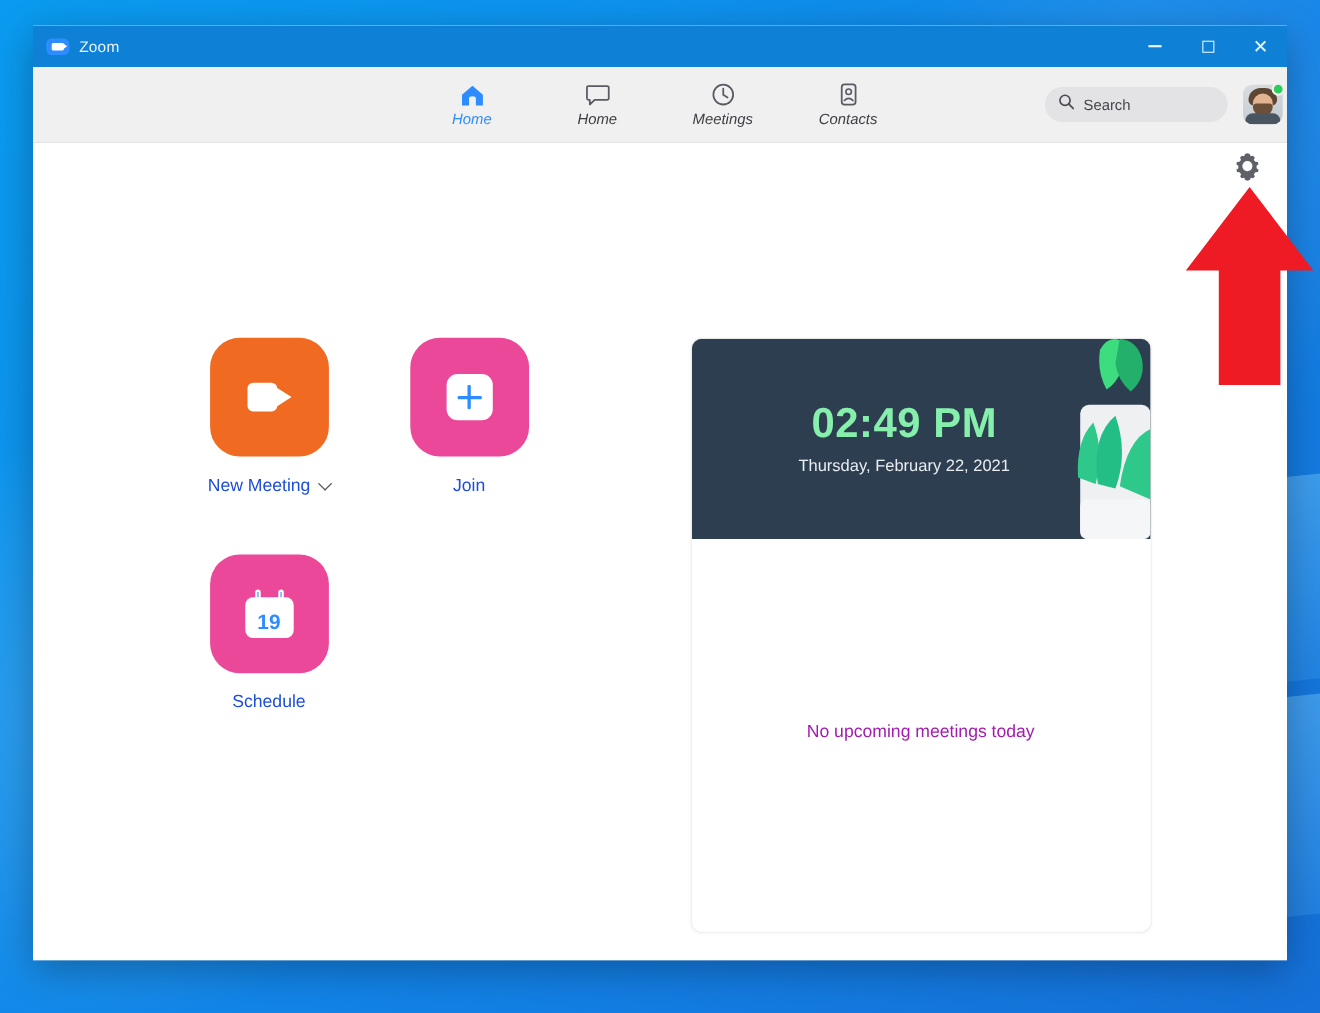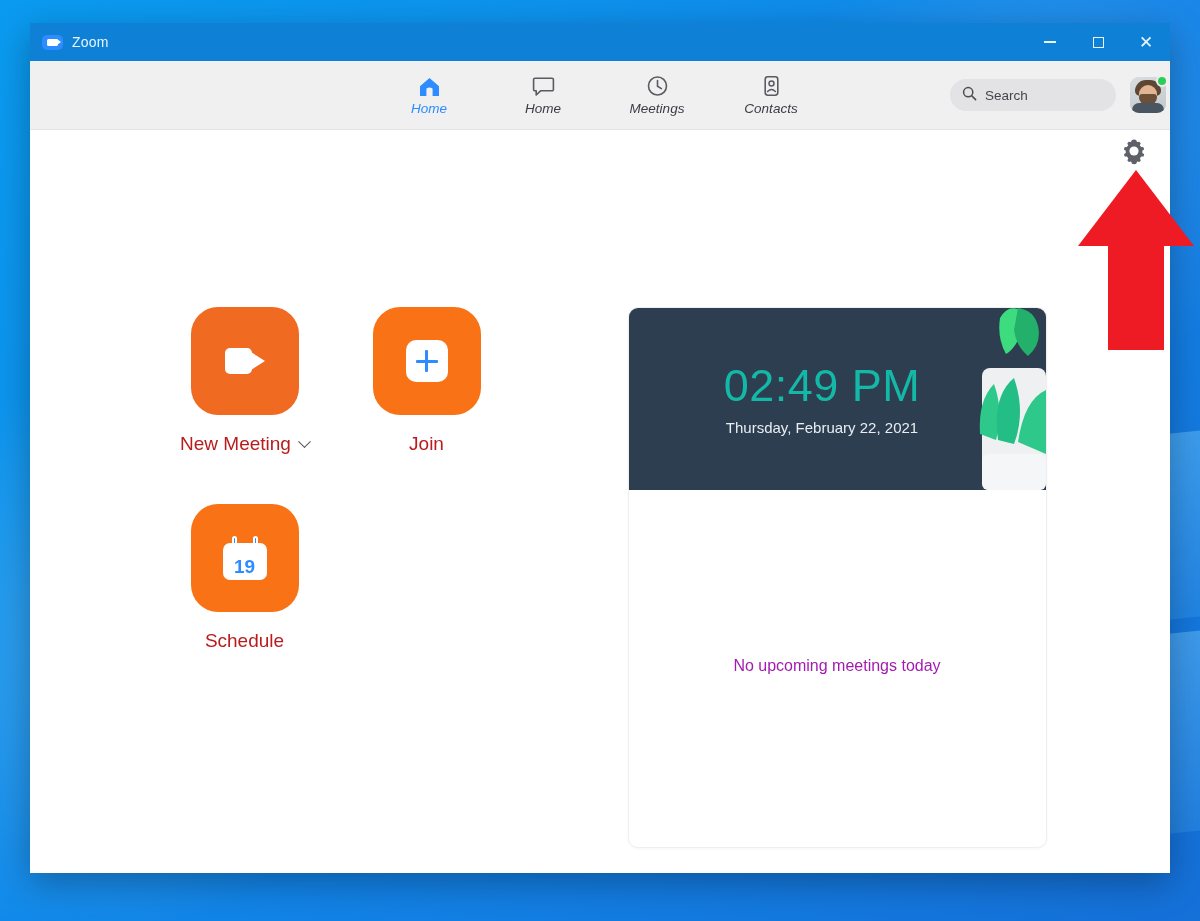--- a/index.html
+++ b/index.html
@@ -273,32 +273,32 @@
     cursor: pointer;
   }
   .action-tile {
     width: 108px;
     height: 108px;
     border-radius: 27px;
     display: flex;
     align-items: center;
     justify-content: center;
   }
-  .tile-blue   { background: #f97316; }
+  .tile-blue   { background: #ec4899; }
   .tile-orange { background: #f06a22; }
 
   .action-label-row {
     margin-top: 18px;
     display: flex;
     align-items: center;
     gap: 9px;
   }
   .action-label {
-    font-size: 19px;
-    color: #b91c1c;
+    font-size: 16px;
+    color: #1d4ed8;
   }
   .chevron-dn {
     width: 9px; height: 9px;
     border-right: 1.6px solid #55555e;
     border-bottom: 1.6px solid #55555e;
     transform: rotate(45deg) translate(-2px,-2px);
   }
 
   
   .glyph-camera {
@@ -403,23 +403,23 @@
     background: #2c3e50;
     position: relative;
     overflow: hidden;
     display: flex;
     flex-direction: column;
     align-items: center;
     justify-content: center;
     padding-right: 30px;
   }
   #clock-time {
-    color: #14b8a6;
-    font-size: 45px;
-    font-weight: 400;
+    color: #86efac;
+    font-size: 38px;
+    font-weight: 700;
     letter-spacing: 0.5px;
     line-height: 1;
     z-index: 2;
   }
   #clock-date {
     color: #e9edf2;
     font-size: 15px;
     margin-top: 11px;
     z-index: 2;
   }

